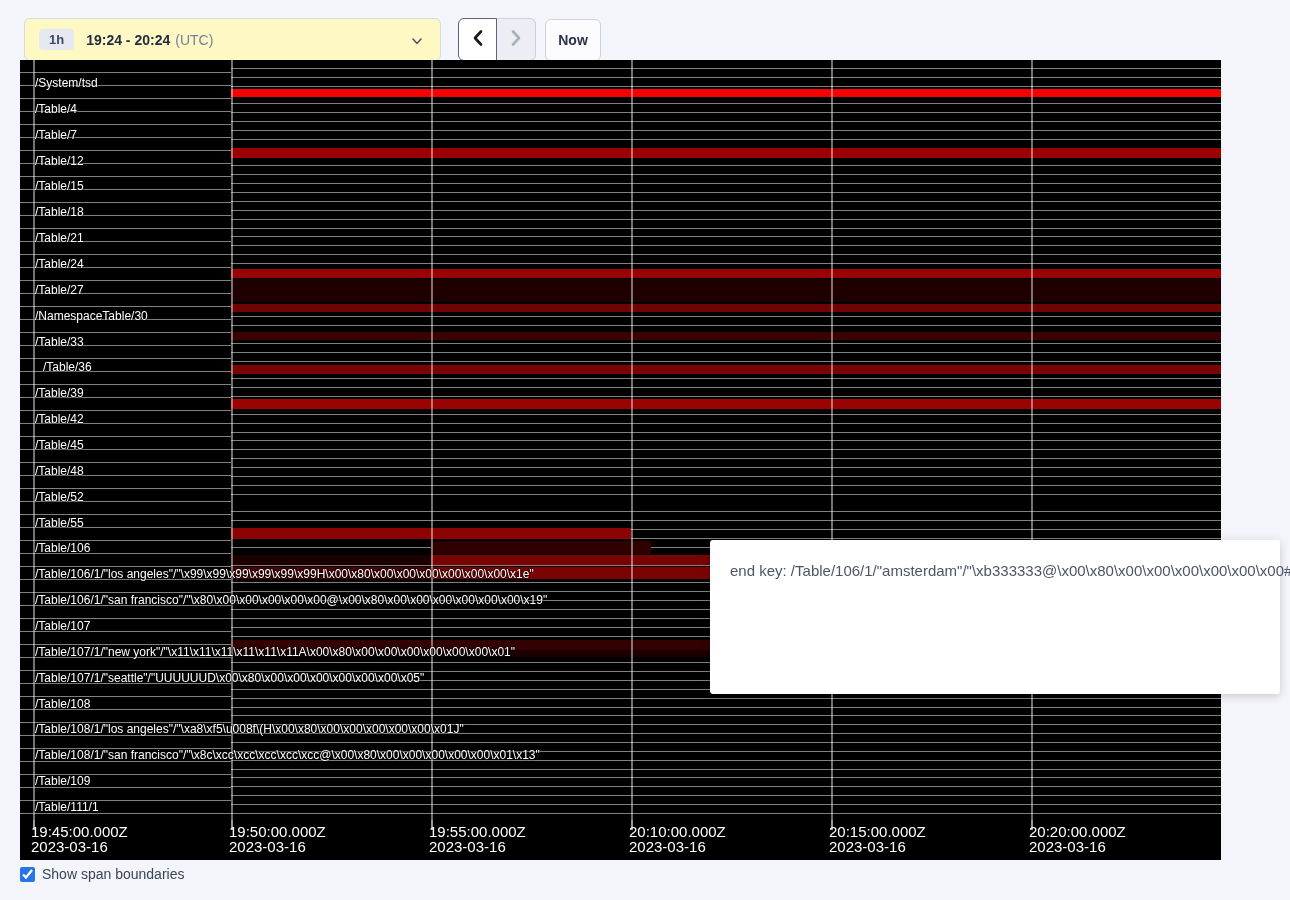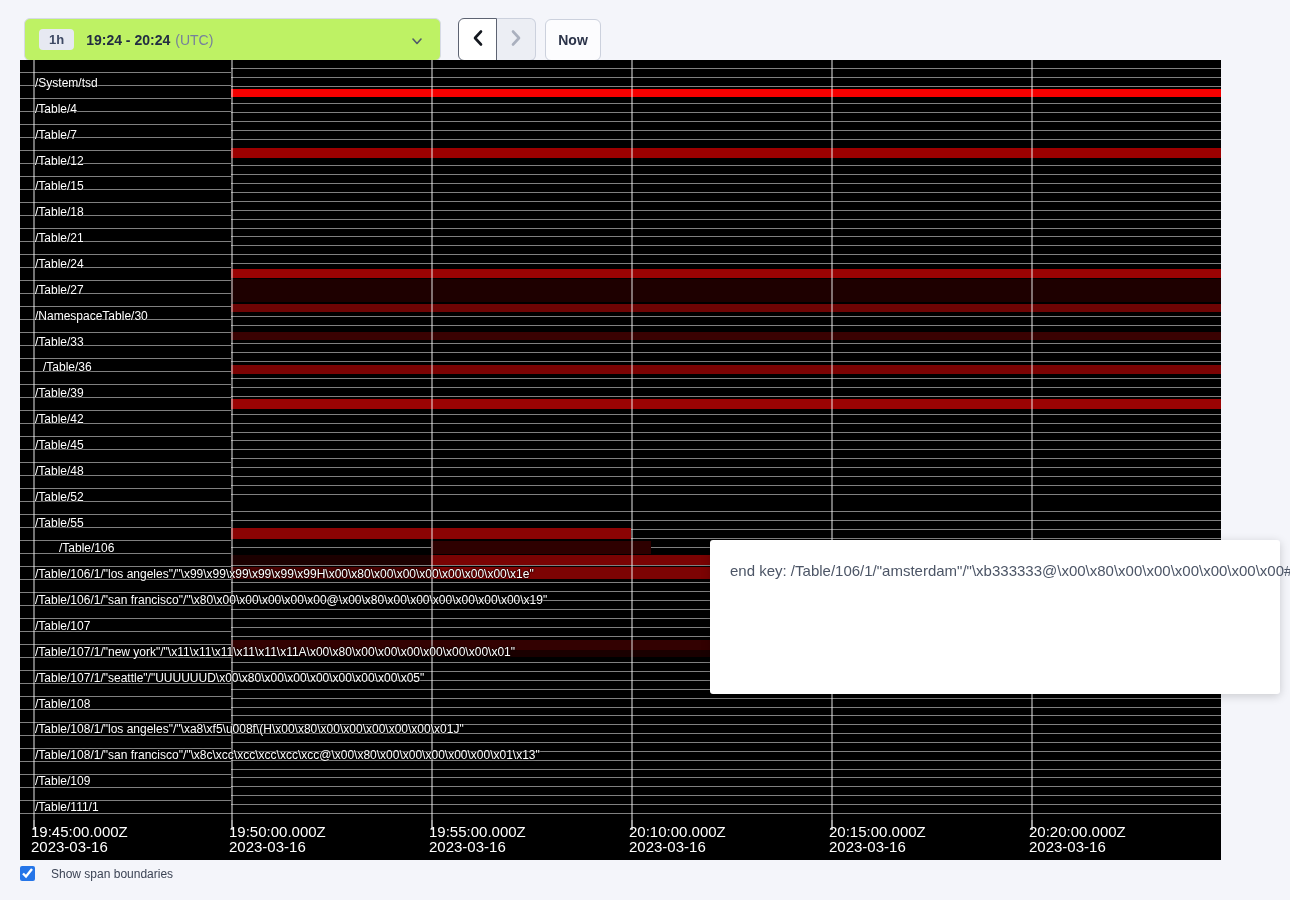--- a/index.html
+++ b/index.html
@@ -6,21 +6,21 @@
   body{
     width:1290px;height:900px;position:relative;overflow:hidden;
     background:#f4f5fa;
     font-family:"Liberation Sans", sans-serif;
     -webkit-font-smoothing:antialiased;
   }
   
   .toolbar{position:absolute;left:0;top:0;width:1290px;height:60px;}
   .time-select{
     position:absolute;left:24px;top:18px;width:417px;height:43px;
-    background:#bef264;border:1px solid #d6dae5;border-radius:6px;
+    background:#fef9c3;border:1px solid #d6dae5;border-radius:6px;
     box-sizing:border-box;display:flex;align-items:center;cursor:pointer;
   }
   .duration-chip{
     margin-left:14px;background:#e7e9f2;color:#3e4964;
     font-size:13px;font-weight:bold;padding:4px 10px;border-radius:4px;line-height:1;
   }
   .range-text{margin-left:12px;font-size:14px;color:#222c42;font-weight:bold;}
   .tz{font-size:14px;color:#76809c;font-weight:normal;margin-left:5px;}
   .select-caret{position:absolute;right:16px;top:15px;}
   .nav-group{position:absolute;left:458px;top:18px;height:43px;display:flex;}
@@ -62,21 +62,21 @@
     padding:14px 20px;z-index:5;
   }
   .tooltip .tline{font-size:15px;color:#4c5566;line-height:34px;white-space:nowrap;}
   
   .footer-check{
     position:absolute;left:20px;top:866px;display:flex;align-items:center;cursor:pointer;
   }
   .footer-check input{
     width:15px;height:15px;margin:0;accent-color:#2575e8;cursor:pointer;
   }
-  .footer-check .lbl{margin-left:16px;font-size:12px;color:#3b4354;}
+  .footer-check .lbl{margin-left:7px;font-size:14px;color:#3b4354;}
 </style>
 </head>
 <body>
 
 <div class="toolbar">
 
   <div class="time-select">
     <span class="duration-chip">1h</span>
     <span class="range-text">
       <span>19:24 - 20:24</span><span class="tz">(UTC)</span>
@@ -155,21 +155,21 @@
       <div class="row-label" style="top: 222.856px;">/Table/27</div>
       <div class="row-label" style="top: 248.713px;">/NamespaceTable/30</div>
       <div class="row-label" style="top: 274.57px;">/Table/33</div>
       <div class="row-label" style="top: 300.427px; padding-left: 8px;">/Table/36</div>
       <div class="row-label" style="top: 326.284px;">/Table/39</div>
       <div class="row-label" style="top: 352.141px;">/Table/42</div>
       <div class="row-label" style="top: 377.998px;">/Table/45</div>
       <div class="row-label" style="top: 403.855px;">/Table/48</div>
       <div class="row-label" style="top: 429.712px;">/Table/52</div>
       <div class="row-label" style="top: 455.569px;">/Table/55</div>
-      <div class="row-label" style="top: 481.426px; padding-left: 24px;">/Table/106</div>
+      <div class="row-label" style="top: 481.426px;">/Table/106</div>
       <div class="row-label" style="top: 507.283px;">/Table/106/1/"los angeles"/"\x99\x99\x99\x99\x99\x99H\x00\x80\x00\x00\x00\x00\x00\x00\x1e"</div>
       <div class="row-label" style="top: 533.14px;">/Table/106/1/"san francisco"/"\x80\x00\x00\x00\x00\x00@\x00\x80\x00\x00\x00\x00\x00\x00\x19"</div>
       <div class="row-label" style="top: 558.997px;">/Table/107</div>
       <div class="row-label" style="top: 584.854px;">/Table/107/1/"new york"/"\x11\x11\x11\x11\x11\x11A\x00\x80\x00\x00\x00\x00\x00\x00\x01"</div>
       <div class="row-label" style="top: 610.711px;">/Table/107/1/"seattle"/"UUUUUUD\x00\x80\x00\x00\x00\x00\x00\x00\x05"</div>
       <div class="row-label" style="top: 636.568px;">/Table/108</div>
       <div class="row-label" style="top: 662.425px;">/Table/108/1/"los angeles"/"\xa8\xf5\u008f\(H\x00\x80\x00\x00\x00\x00\x00\x01J"</div>
       <div class="row-label" style="top: 688.282px;">/Table/108/1/"san francisco"/"\x8c\xcc\xcc\xcc\xcc\xcc@\x00\x80\x00\x00\x00\x00\x00\x01\x13"</div>
       <div class="row-label" style="top: 714.139px;">/Table/109</div>
       <div class="row-label" style="top: 739.996px;">/Table/111/1</div>

